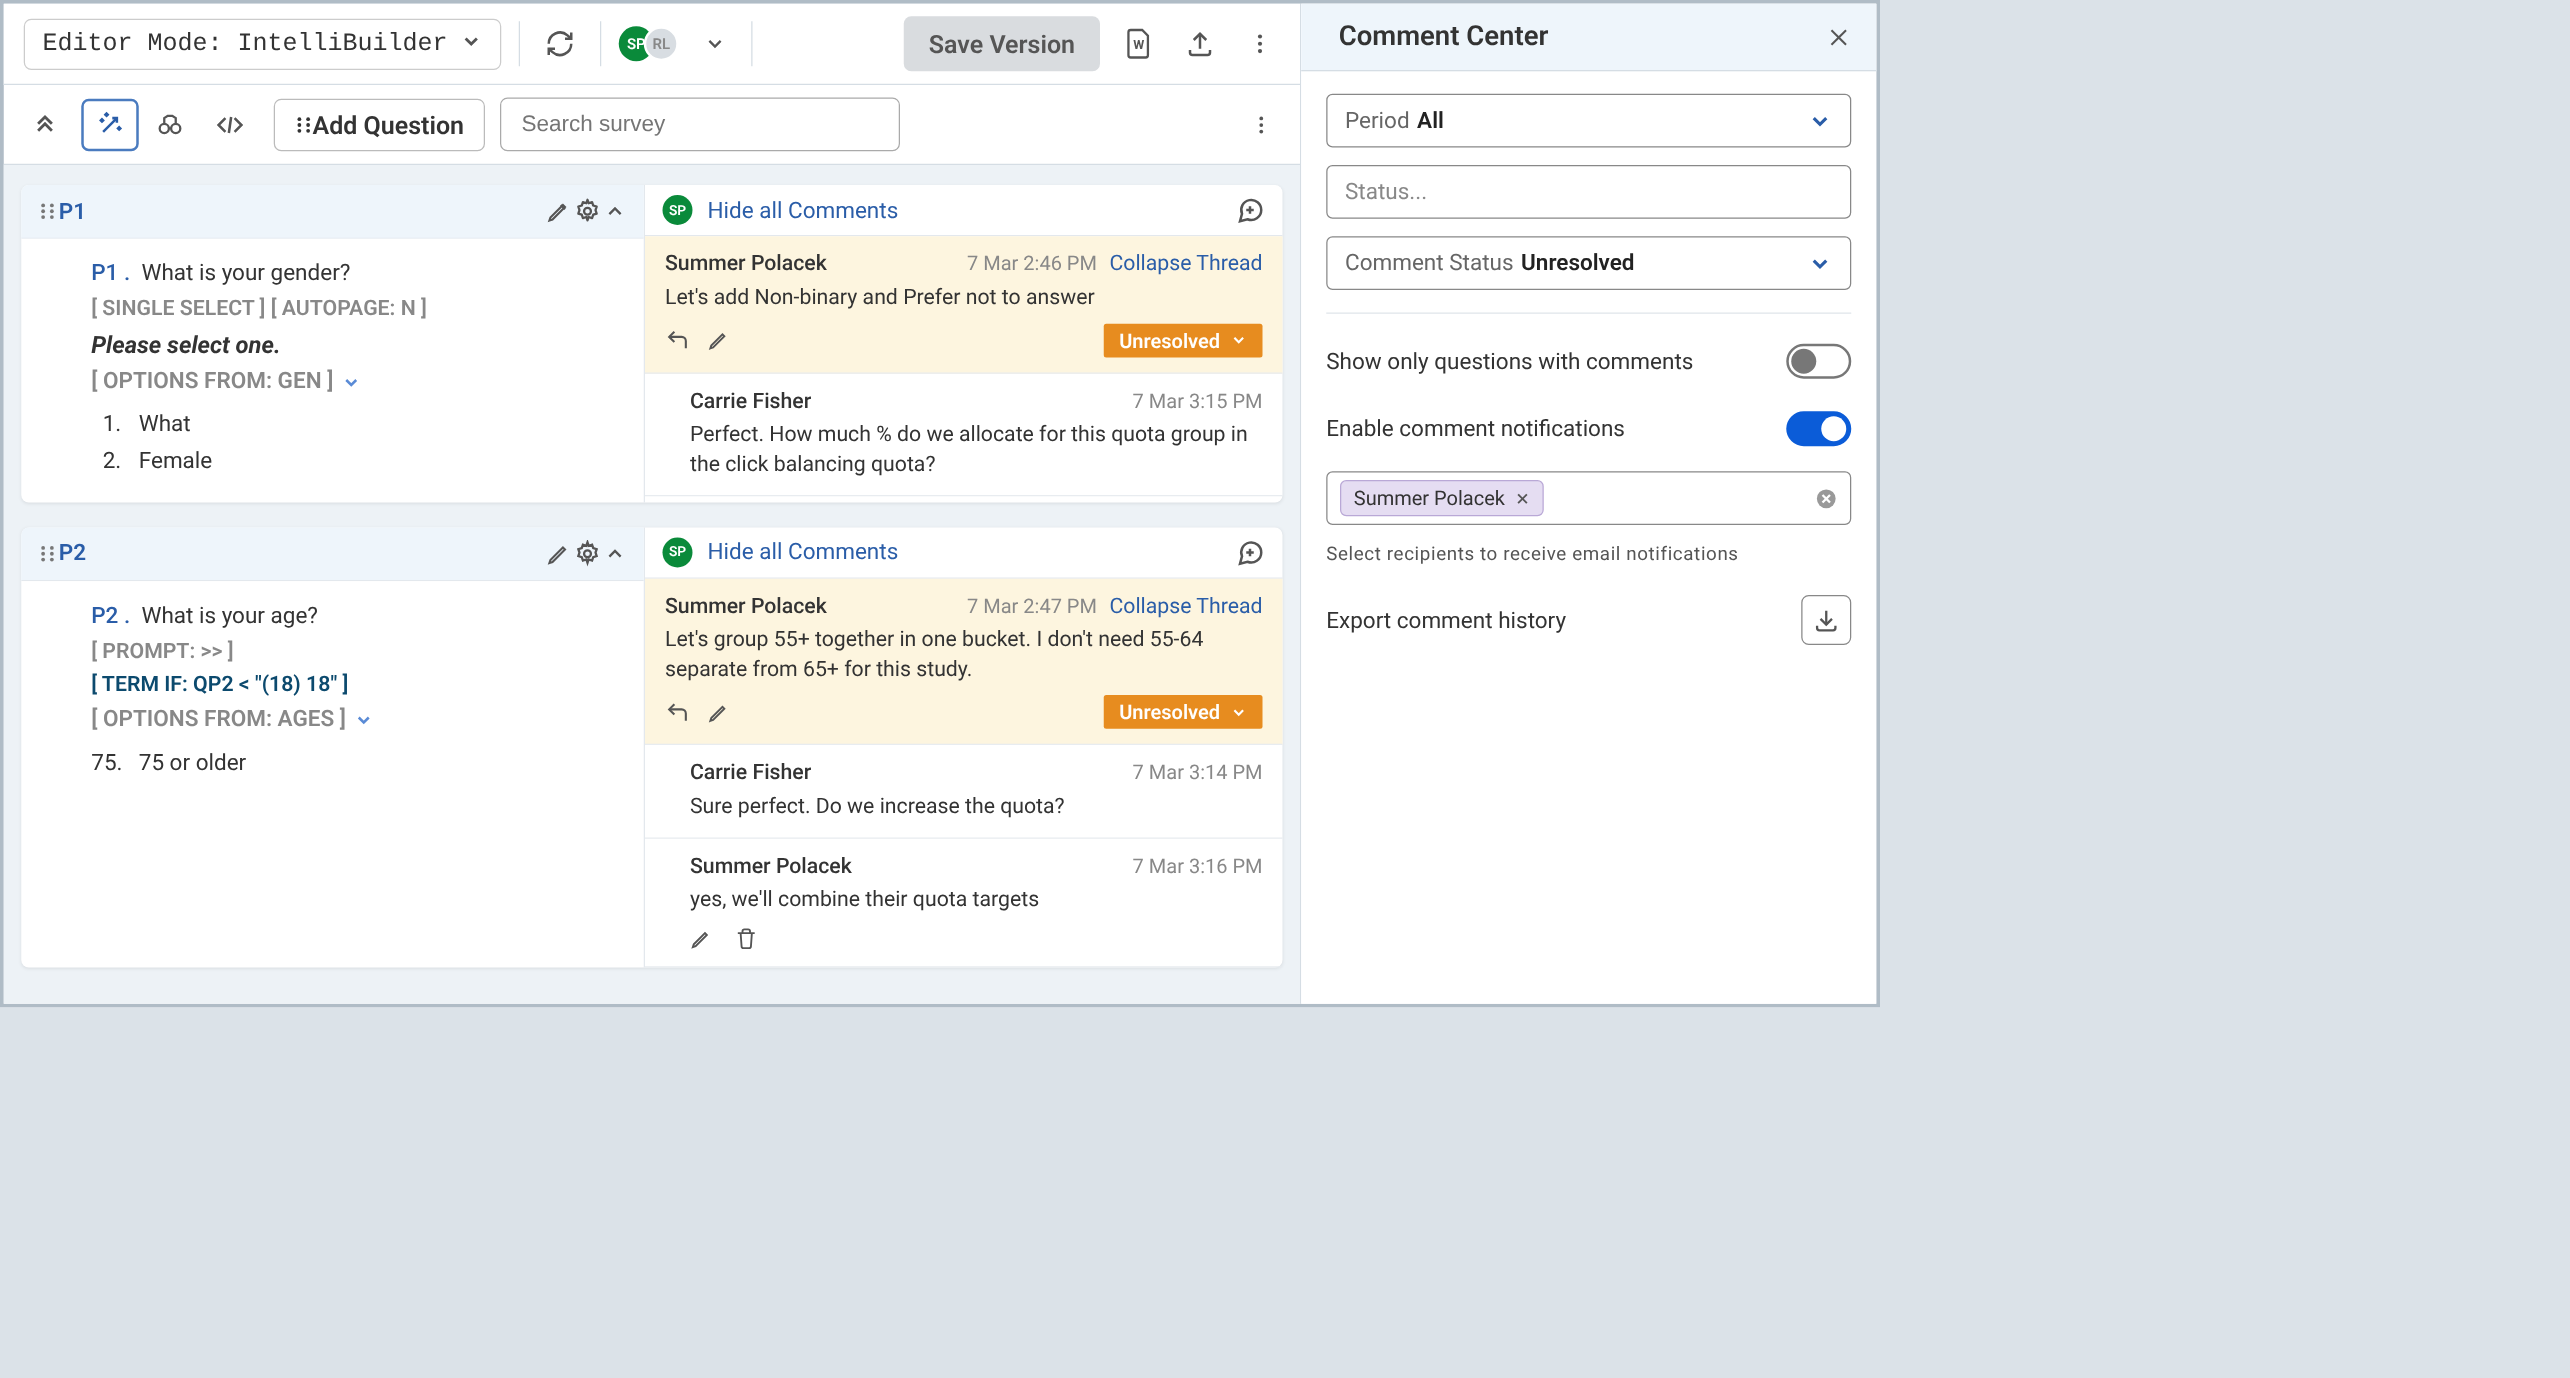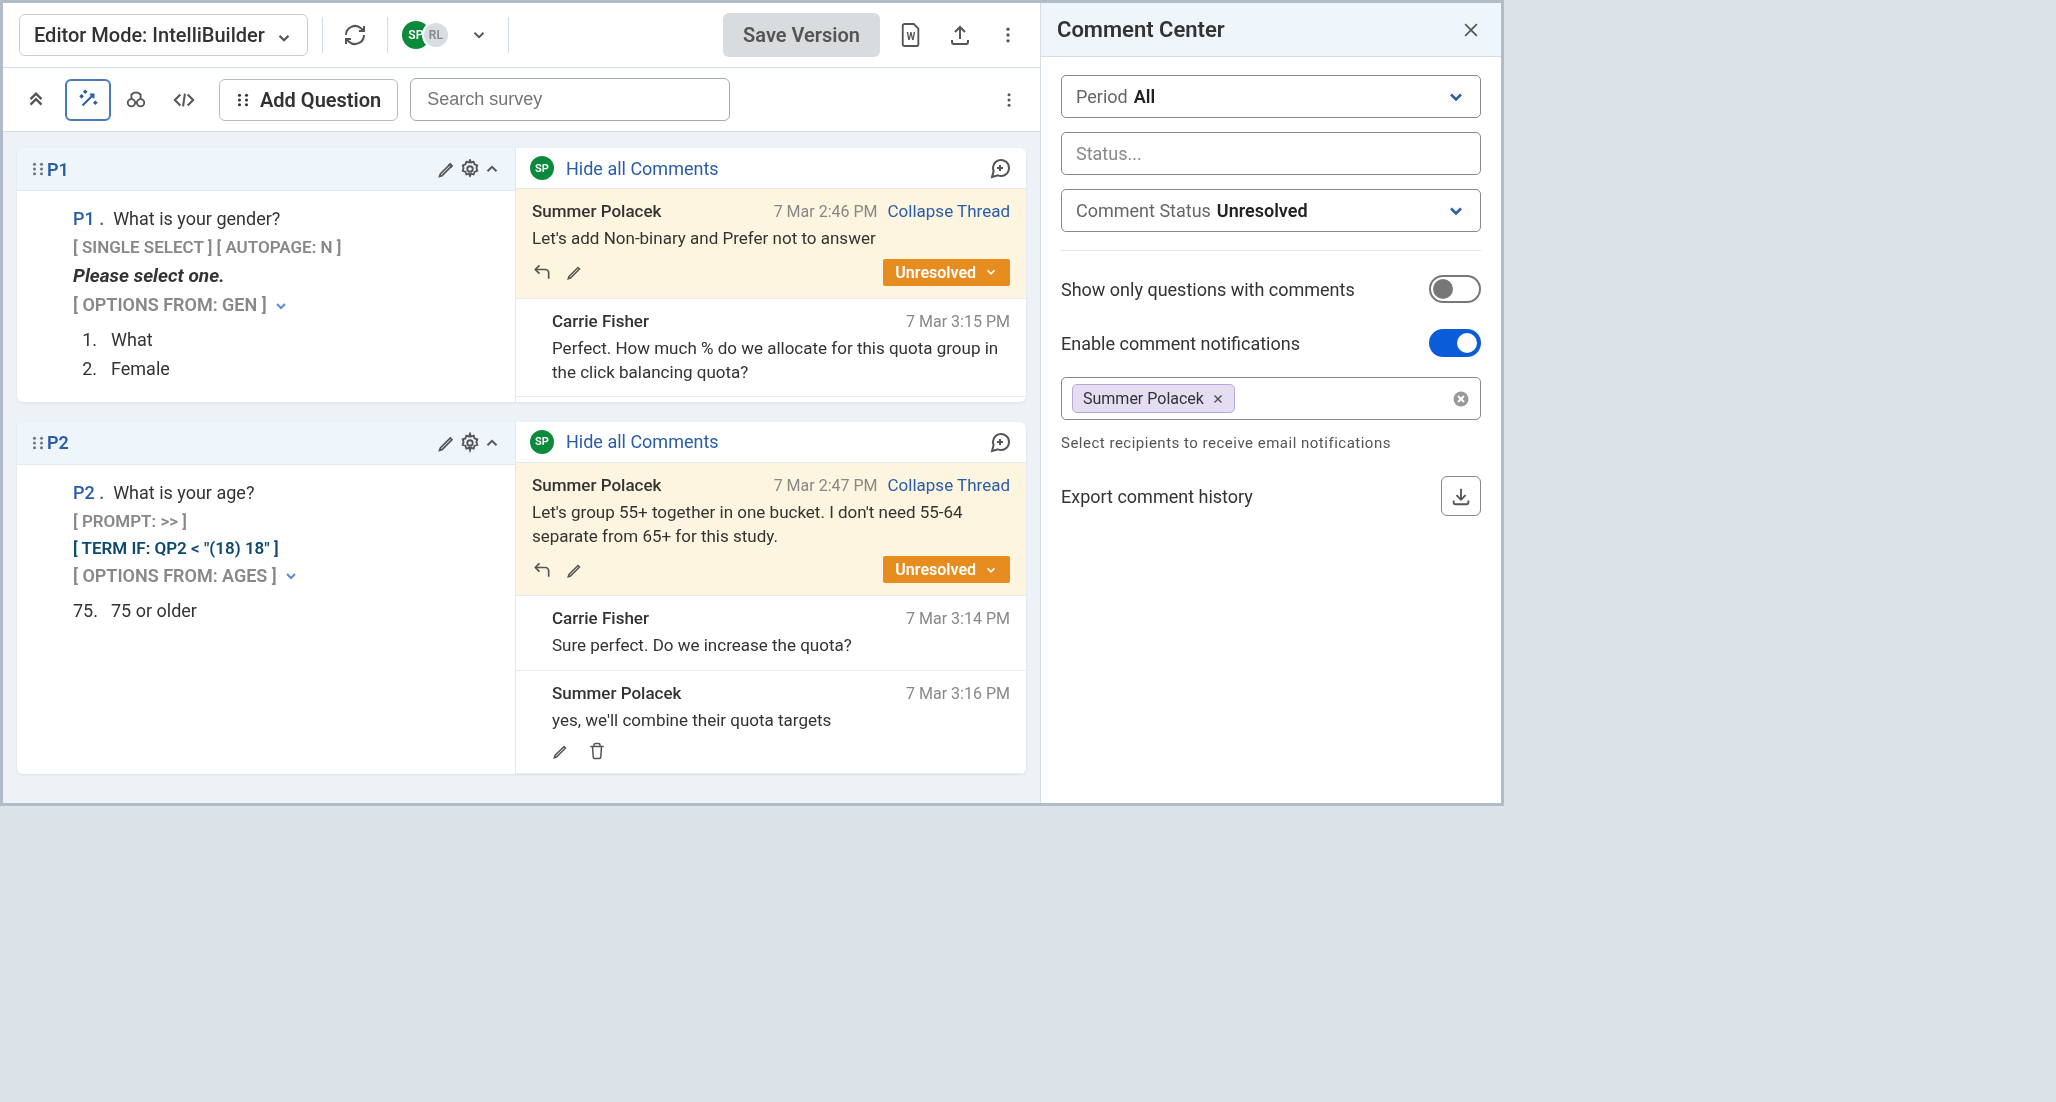--- a/index.html
+++ b/index.html
@@ -21,21 +21,21 @@
 }
 .main { flex: 1; display: flex; flex-direction: column; border-right: 1px solid #d5dde4; }
 .right-panel {
   width: 460px;
   background: #fff;
   display: flex;
   flex-direction: column;
 }
 .right-header {
   background: #eef5fb;
-  padding: 14px 20px 14px 16px;
+  padding: 14px 20px 14px 30px;
   display: flex;
   align-items: center;
   justify-content: space-between;
   border-bottom: 1px solid #d5dde4;
 }
 .right-header h2 { font-size: 22px; font-weight: 600; color: #333; }
 .right-body { padding: 18px 20px; display: flex; flex-direction: column; gap: 14px; }
 .select-box {
   border: 1px solid #888;
   border-radius: 5px;
@@ -117,23 +117,24 @@
   border-bottom: 1px solid #d5dde4;
   background: #fff;
 }
 .mode-select {
   border: 1px solid #ccc;
   border-radius: 6px;
   padding: 8px 14px;
   font-size: 20px;
   font-weight: 500;
   display: flex;
-  align-items: flex-end;
+  align-items: flex-start;
   gap: 10px;
   cursor: pointer;
+  font-family: Liberation Mono, monospace;
 }
 .vdiv { width: 1px; height: 36px; background: #d5dde4; }
 .icon-btn { cursor: pointer; padding: 6px; display: flex; align-items: center; justify-content: center; }
 .avatar-sp {
   width: 28px; height: 28px; border-radius: 50%;
   background: #0a8a3a; color: #fff; font-size: 12px; font-weight: 600;
   display: flex; align-items: center; justify-content: center;
 }
 .avatar-rl {
   width: 28px; height: 28px; border-radius: 50%;
@@ -174,21 +175,20 @@
   background: #fff;
 }
 .add-q-btn {
   border: 1px solid #bbb;
   border-radius: 6px;
   padding: 8px 16px;
   font-size: 20px;
   font-weight: 600;
   display: flex;
   align-items: center;
-  gap: 10px;
   cursor: pointer;
 }
 .search-input {
   border: 1px solid #aaa;
   border-radius: 6px;
   padding: 10px 16px;
   font-size: 18px;
   width: 320px;
   color: #888;
 }

